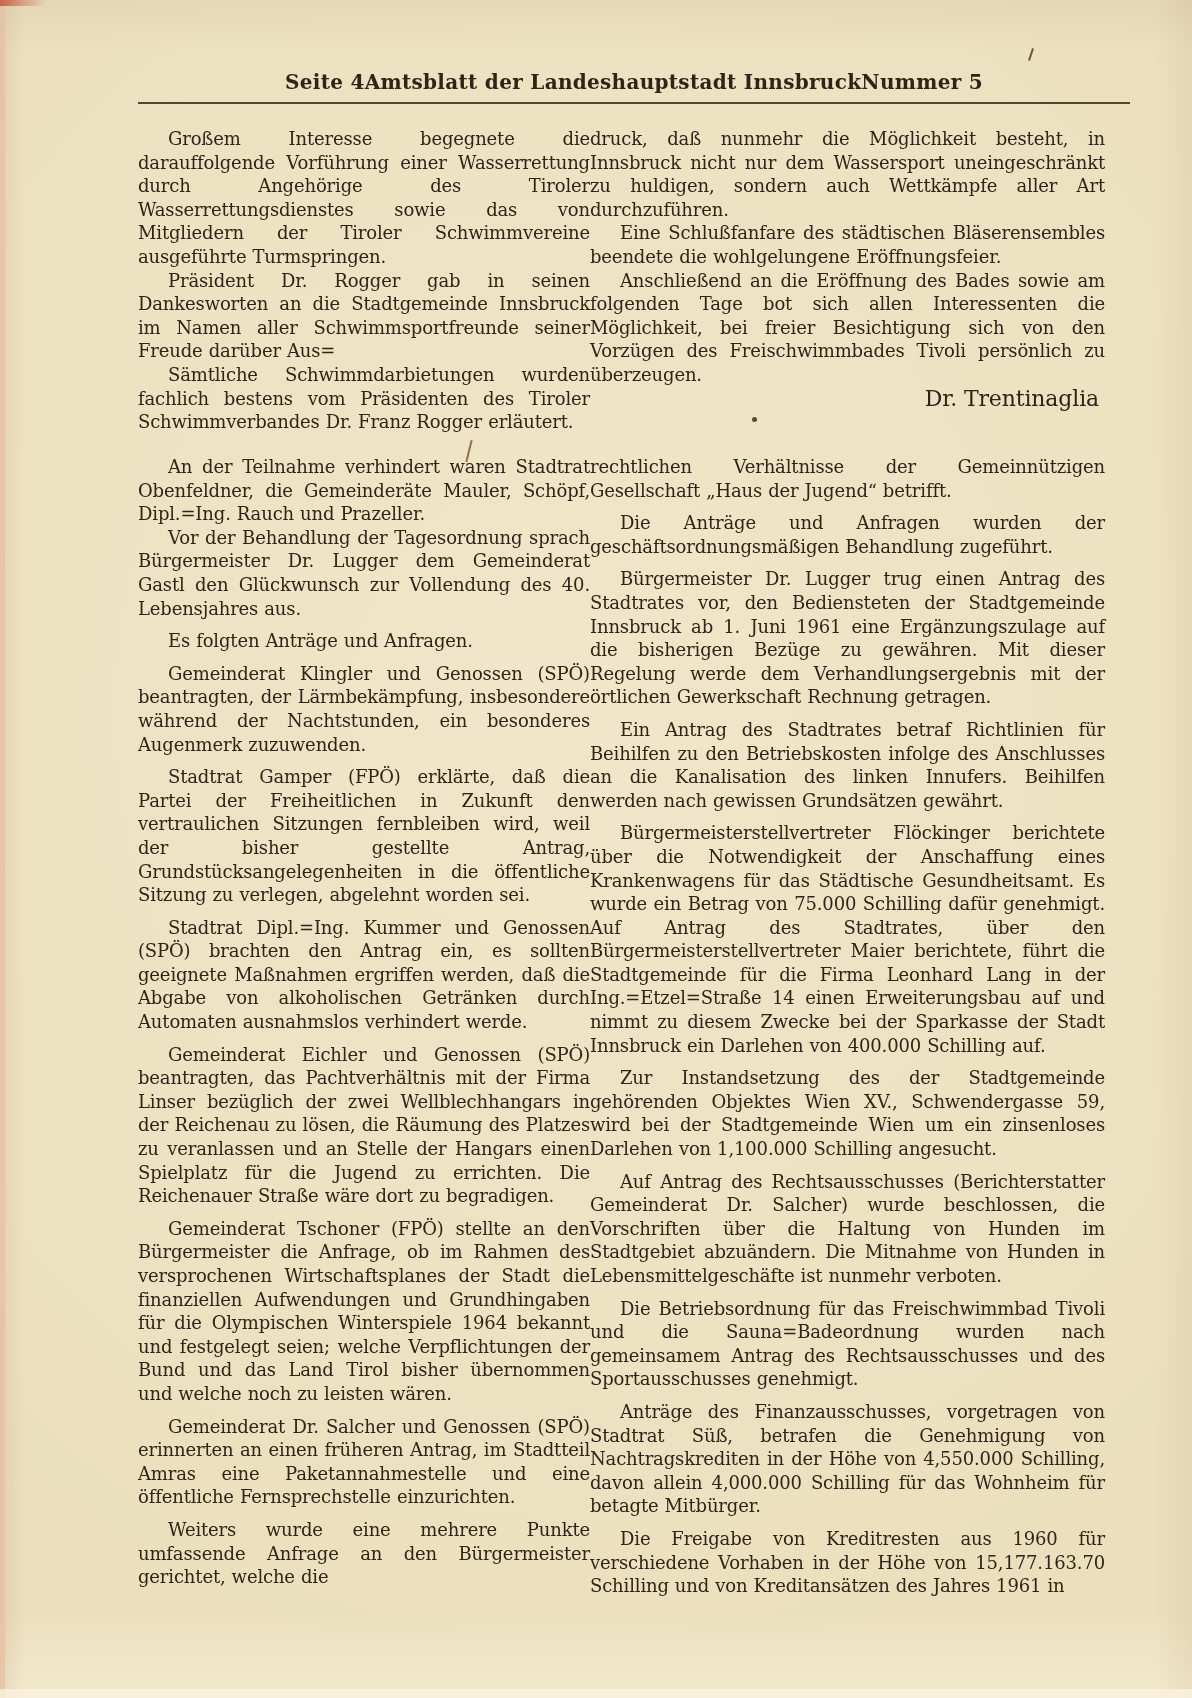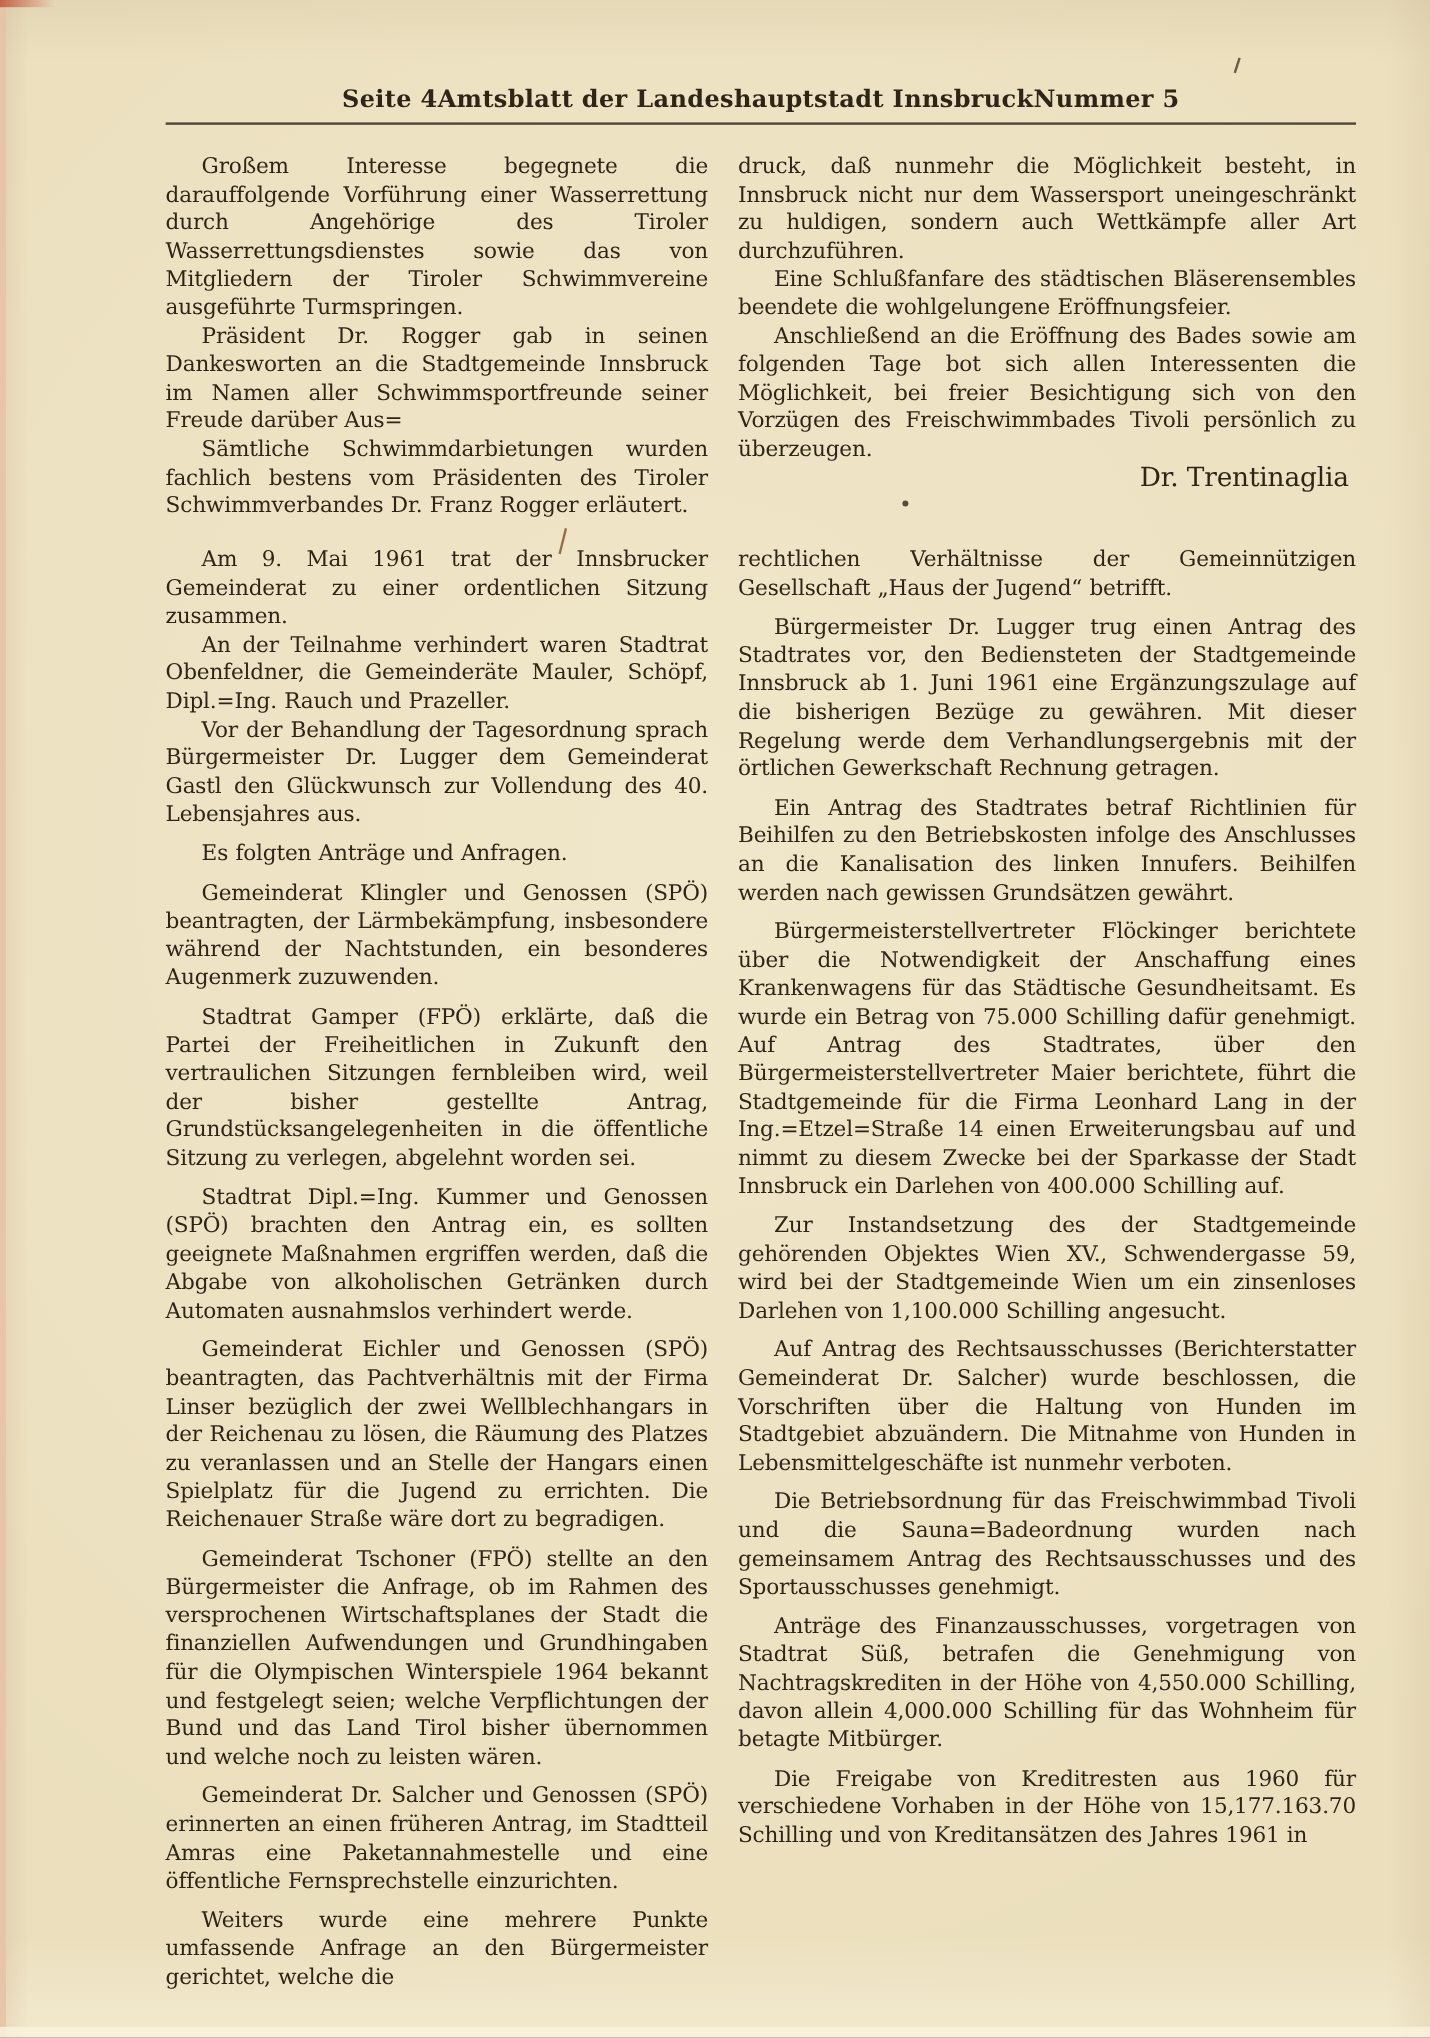--- a/index.html
+++ b/index.html
@@ -26,21 +26,21 @@
   .corner-mark{position:absolute;left:0;top:0;width:46px;height:6px;background:linear-gradient(90deg,var(--corner),rgba(191,78,53,0));opacity:.8;}
   .bottom-strip{position:absolute;left:0;bottom:0;width:100%;height:9px;background:rgba(250,243,222,.8);}
 
   .header{
     position:absolute;left:138px;top:70px;width:992px;
     display:flex;justify-content:center;align-items:baseline;
     font-size:20px;font-weight:bold;letter-spacing:.3px;
   }
   .rule{position:absolute;left:138px;top:102px;width:992px;height:2px;background:var(--ink);opacity:.82;}
 
-  .two-col{position:absolute;left:138px;display:flex;gap:25px;}
+  .two-col{position:absolute;left:138px;display:flex;}
   .sec1{top:127px;}
   .sec2{top:455px;}
   .col-l{width:452px;}
   .col-r{width:515px;}
 
   p.par{
     margin:0;
     text-align:justify;
     font-size:18px;
     line-height:23.6px;
@@ -100,34 +100,34 @@
     </div>
   </div>
 
   <div class="artifact-dot"></div>
   <div class="artifact-slash"></div>
   <div class="artifact-tick"></div>
 
 
   <div class="two-col sec2">
     <div class="col-l">
-        <p class="par ind">Am 9. Mai 1961 trat der Innsbrucker Gemeinderat zu einer ordentlichen Sitzung zusammen.</p>
         <p class="par ind">An der Teilnahme verhindert waren Stadtrat Obenfeldner, die Gemeinderäte Mauler, Schöpf, Dipl.=Ing. Rauch und Prazeller.</p>
         <p class="par ind">Vor der Behandlung der Tagesordnung sprach Bürgermeister Dr. Lugger dem Gemeinderat Gastl den Glückwunsch zur Vollendung des 40. Lebensjahres aus.</p>
         <p class="par ind gap">Es folgten Anträge und Anfragen.</p>
         <p class="par ind gap">Gemeinderat Klingler und Genossen (SPÖ) beantragten, der Lärmbekämpfung, insbesondere während der Nachtstunden, ein besonderes Augenmerk zuzuwenden.</p>
         <p class="par ind gap">Stadtrat Gamper (FPÖ) erklärte, daß die Partei der Freiheitlichen in Zukunft den vertraulichen Sitzungen fernbleiben wird, weil der bisher gestellte Antrag, Grundstücksangelegenheiten in die öffentliche Sitzung zu verlegen, abgelehnt worden sei.</p>
         <p class="par ind gap">Stadtrat Dipl.=Ing. Kummer und Genossen (SPÖ) brachten den Antrag ein, es sollten geeignete Maßnahmen ergriffen werden, daß die Abgabe von alkoholischen Getränken durch Automaten ausnahmslos verhindert werde.</p>
         <p class="par ind gap">Gemeinderat Eichler und Genossen (SPÖ) beantragten, das Pachtverhältnis mit der Firma Linser bezüglich der zwei Wellblechhangars in der Reichenau zu lösen, die Räumung des Platzes zu veranlassen und an Stelle der Hangars einen Spielplatz für die Jugend zu errichten. Die Reichenauer Straße wäre dort zu begradigen.</p>
         <p class="par ind gap">Gemeinderat Tschoner (FPÖ) stellte an den Bürgermeister die Anfrage, ob im Rahmen des versprochenen Wirtschaftsplanes der Stadt die finanziellen Aufwendungen und Grundhingaben für die Olympischen Winterspiele 1964 bekannt und festgelegt seien; welche Verpflichtungen der Bund und das Land Tirol bisher übernommen und welche noch zu leisten wären.</p>
         <p class="par ind gap">Gemeinderat Dr. Salcher und Genossen (SPÖ) erinnerten an einen früheren Antrag, im Stadtteil Amras eine Paketannahmestelle und eine öffentliche Fernsprechstelle einzurichten.</p>
         <p class="par ind gap">Weiters wurde eine mehrere Punkte umfassende Anfrage an den Bürgermeister gerichtet, welche die</p>
       </div>
     <div class="col-r">
         <p class="par">rechtlichen Verhältnisse der Gemeinnützigen Gesellschaft „Haus der Jugend“ betrifft.</p>
+        <p class="par ind gap">Die Anträge und Anfragen wurden der geschäftsordnungsmäßigen Behandlung zugeführt.</p>
         <p class="par ind gap">Bürgermeister Dr. Lugger trug einen Antrag des Stadtrates vor, den Bediensteten der Stadtgemeinde Innsbruck ab 1. Juni 1961 eine Ergänzungszulage auf die bisherigen Bezüge zu gewähren. Mit dieser Regelung werde dem Verhandlungsergebnis mit der örtlichen Gewerkschaft Rechnung getragen.</p>
         <p class="par ind gap">Ein Antrag des Stadtrates betraf Richtlinien für Beihilfen zu den Betriebskosten infolge des Anschlusses an die Kanalisation des linken Innufers. Beihilfen werden nach gewissen Grundsätzen gewährt.</p>
         <p class="par ind gap">Bürgermeisterstellvertreter Flöckinger berichtete über die Notwendigkeit der Anschaffung eines Krankenwagens für das Städtische Gesundheitsamt. Es wurde ein Betrag von 75.000 Schilling dafür genehmigt. Auf Antrag des Stadtrates, über den Bürgermeisterstellvertreter Maier berichtete, führt die Stadtgemeinde für die Firma Leonhard Lang in der Ing.=Etzel=Straße 14 einen Erweiterungsbau auf und nimmt zu diesem Zwecke bei der Sparkasse der Stadt Innsbruck ein Darlehen von 400.000 Schilling auf.</p>
         <p class="par ind gap">Zur Instandsetzung des der Stadtgemeinde gehörenden Objektes Wien XV., Schwendergasse 59, wird bei der Stadtgemeinde Wien um ein zinsenloses Darlehen von 1,100.000 Schilling angesucht.</p>
         <p class="par ind gap">Auf Antrag des Rechtsausschusses (Berichterstatter Gemeinderat Dr. Salcher) wurde beschlossen, die Vorschriften über die Haltung von Hunden im Stadtgebiet abzuändern. Die Mitnahme von Hunden in Lebensmittelgeschäfte ist nunmehr verboten.</p>
         <p class="par ind gap">Die Betriebsordnung für das Freischwimmbad Tivoli und die Sauna=Badeordnung wurden nach gemeinsamem Antrag des Rechtsausschusses und des Sportausschusses genehmigt.</p>
         <p class="par ind gap">Anträge des Finanzausschusses, vorgetragen von Stadtrat Süß, betrafen die Genehmigung von Nachtragskrediten in der Höhe von 4,550.000 Schilling, davon allein 4,000.000 Schilling für das Wohnheim für betagte Mitbürger.</p>
         <p class="par ind gap">Die Freigabe von Kreditresten aus 1960 für verschiedene Vorhaben in der Höhe von 15,177.163.70 Schilling und von Kreditansätzen des Jahres 1961 in</p>
       </div>
   </div>

